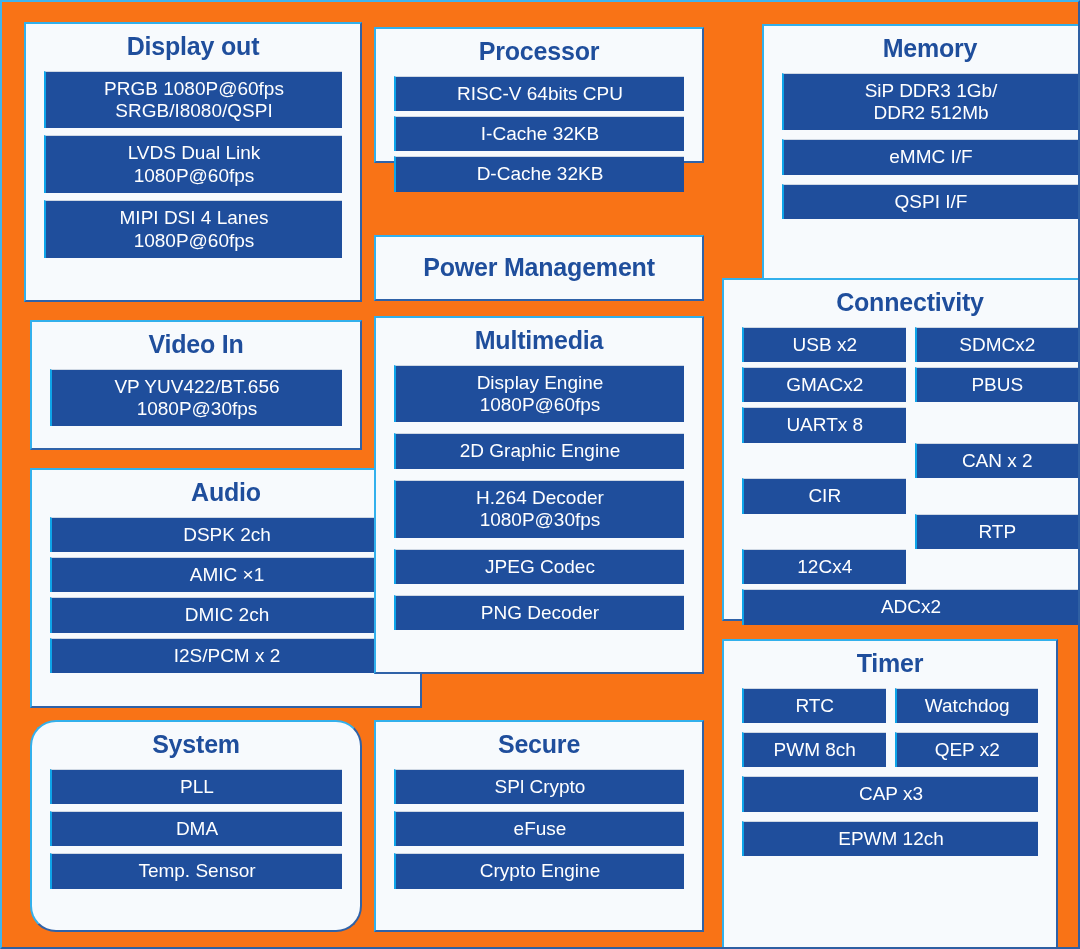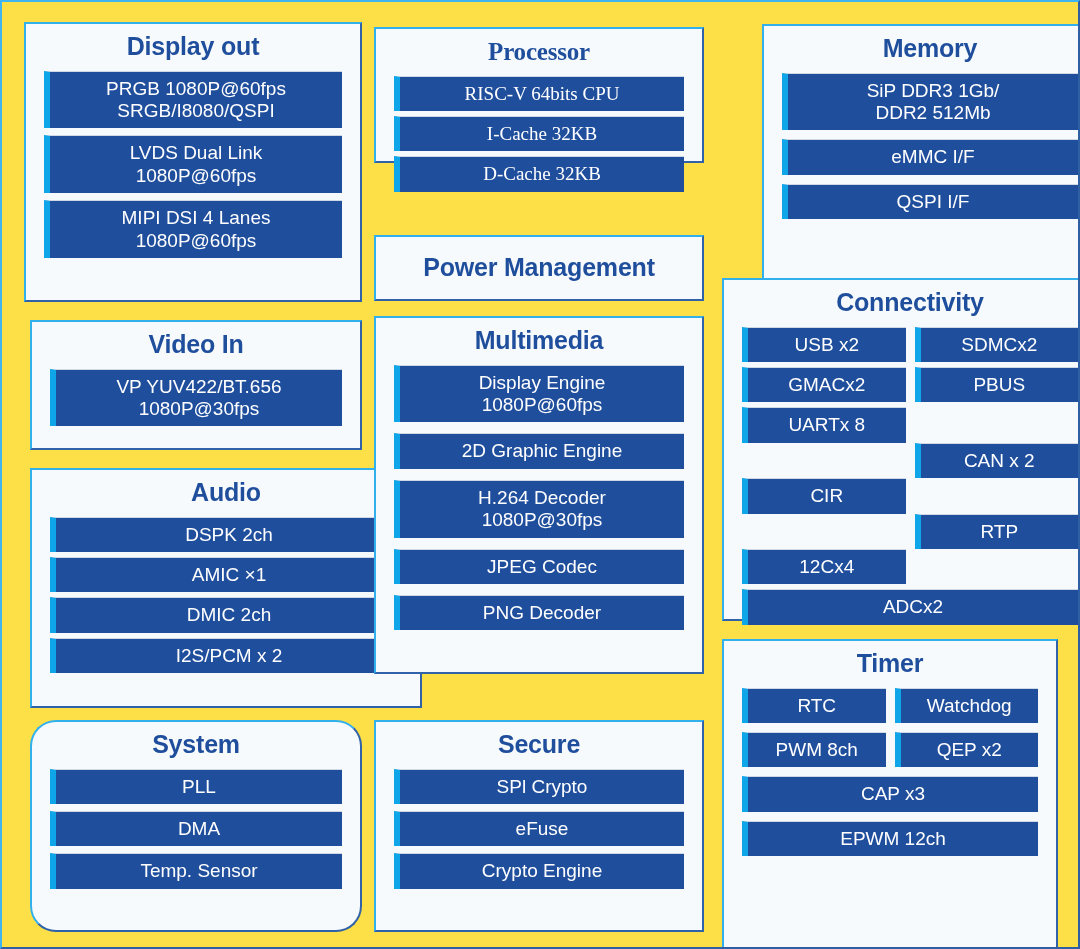--- a/index.html
+++ b/index.html
@@ -10,21 +10,21 @@
   }
   body {
     font-family: "Liberation Sans", "DejaVu Sans", sans-serif;
   }
 
   #diagram {
     position: relative;
     width: 1080px;
     height: 949px;
     box-sizing: border-box;
-    background: #fde047;
+    background: #f97316;
     border: 2px solid #3fb4ef;
     border-right-color: #2e5fa3;
     border-bottom-color: #2e5fa3;
     overflow: hidden;
   }
 
   
   .panel {
     position: absolute;
     box-sizing: border-box;
@@ -64,21 +64,21 @@
     background: #1f4e9c;
     color: #ffffff;
     font-size: 19px;
     line-height: 1.18;
     text-align: center;
     display: flex;
     align-items: center;
     justify-content: center;
     padding: 6px 4px;
     border-top: 1px solid #cfd8e4;
-    border-left: 6px solid #0ea5e9;
+    border-left: 2px solid #0ea5e9;
     white-space: pre-line;
   }
   .chip.tall { min-height: 56px; }
   .chip.one  { min-height: 34px; }
 
   
   .chip-grid {
     display: grid;
     grid-template-columns: 1fr 1fr;
     column-gap: 9px;
@@ -135,21 +135,21 @@
     <div class="panel-title">System</div>
     <div class="chips">
       <div class="chip one">PLL</div>
       <div class="gap-7"></div>
       <div class="chip one">DMA</div>
       <div class="gap-7"></div>
       <div class="chip one">Temp. Sensor</div>
     </div>
   </div>
 
-  <div class="panel" style="left:372px; top:25px; width:330px; height:136px;font-family:Liberation Serif, serif;">
+  <div class="panel" style="left:372px; top:25px; width:330px; height:136px;">
     <div class="panel-title">Processor</div>
     <div class="chips">
       <div class="chip one">RISC-V 64bits CPU</div>
       <div class="gap-5"></div>
       <div class="chip one">I-Cache 32KB</div>
       <div class="gap-5"></div>
       <div class="chip one">D-Cache 32KB</div>
     </div>
   </div>
 

